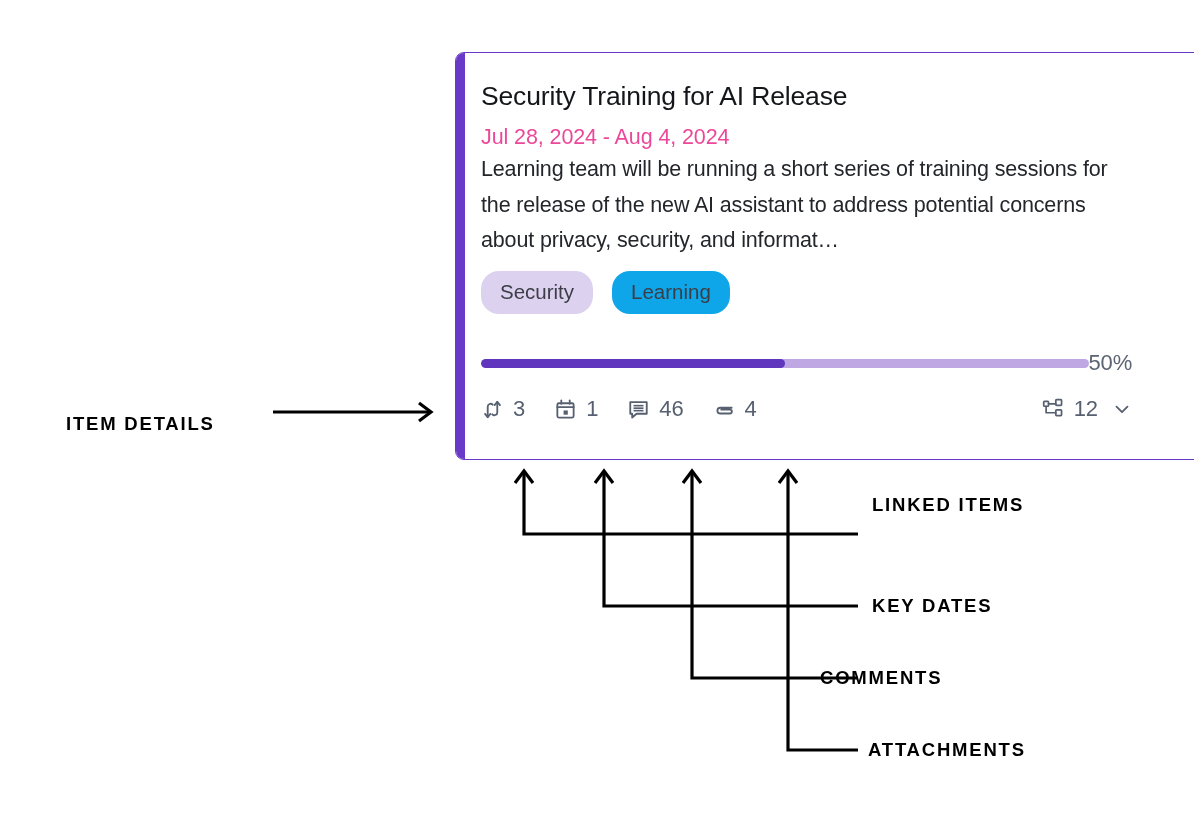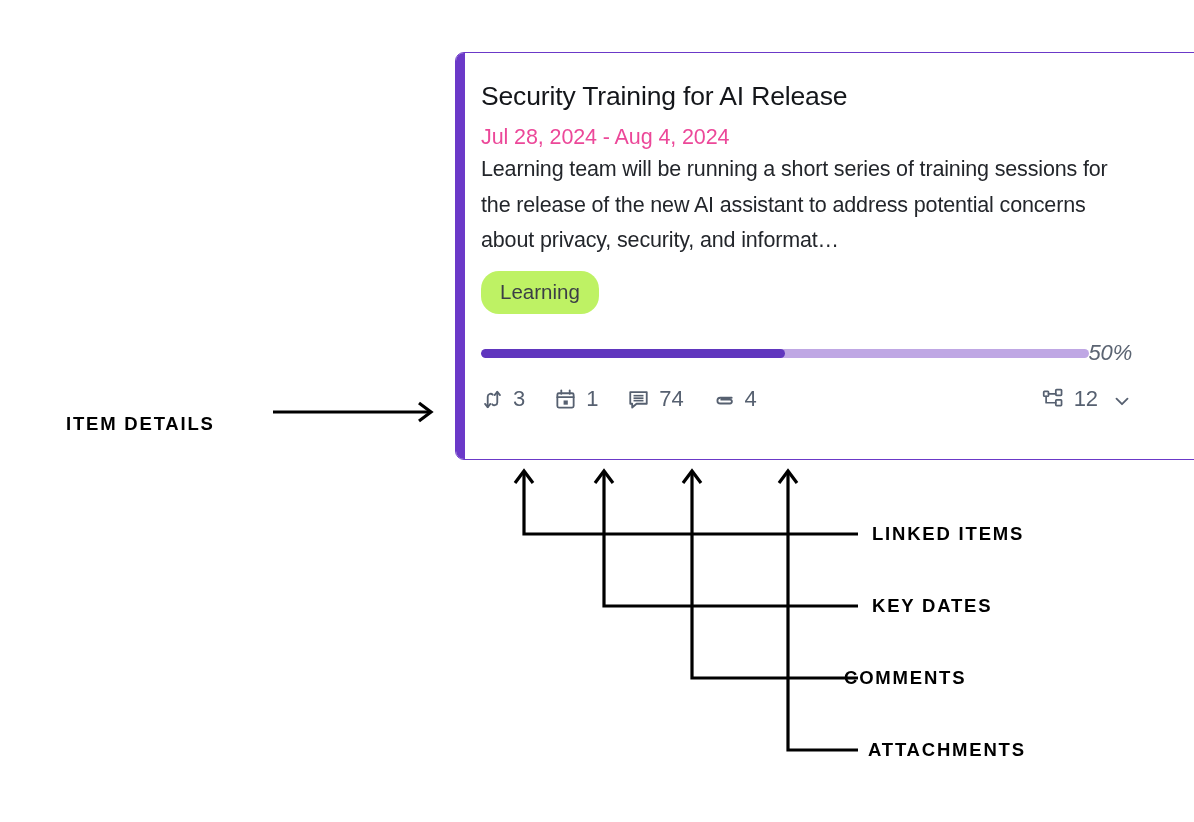--- a/index.html
+++ b/index.html
@@ -87,25 +87,24 @@
     background: #DDD1F0;
     color: #3B3E46;
     font-size: 20.5px;
     line-height: 1;
     padding: 11px 19px 12px 19px;
     border-radius: 18px;
     white-space: nowrap;
   }
 
   .progress-row {
-    margin-top: 26px;
+    margin-top: 36px;
     display: flex;
     align-items: center;
     width: 651px;
-    font-style: italic;
   }
   .progress-track {
     flex: 1;
     height: 9px;
     border-radius: 6px;
     background: #BFA7E4;
     position: relative;
     overflow: hidden;
   }
   .progress-fill {
@@ -128,21 +127,21 @@
     width: 652px;
   }
   .meta-left {
     display: flex;
     align-items: center;
     gap: 29px;
   }
   .meta-right {
     margin-left: auto;
     display: flex;
-    align-items: flex-end;
+    align-items: center;
     gap: 9px;
   }
   .meta-item {
     display: flex;
     align-items: center;
     gap: 9px;
     color: #566070;
   }
   .meta-item .ic {
     display: block;
@@ -166,23 +165,23 @@
   
   .ann-label {
     position: absolute;
     font-size: 18.5px;
     font-weight: bold;
     color: #000000;
     letter-spacing: 1.8px;
     white-space: nowrap;
   }
   #lbl-item-details { left: 66px; top: 413px; }
-  #lbl-linked       { left: 872px; top: 523px; }
+  #lbl-linked       { left: 872px; top: 494px; }
   #lbl-keydates     { left: 872px; top: 595px; text-align: right; }
-  #lbl-comments     { left: 844px; top: 667px; }
+  #lbl-comments     { left: 820px; top: 667px; }
   #lbl-attachments  { left: 868px; top: 739px; }
 
   #connectors {
     position: absolute;
     left: 0; top: 0;
     width: 1194px;
     height: 822px;
     pointer-events: none;
   }
 </style>
@@ -225,21 +224,22 @@
     <div class="card-accent" style="background: rgb(107, 57, 200);"></div>
     <div class="card-body">
 
       <div class="card-title">Security Training for AI Release</div>
 
       <div class="card-dates">Jul 28, 2024 - Aug 4, 2024</div>
 
       <div class="card-desc">Learning team will be running a short series of training sessions for the release of the new AI assistant to address potential concerns about privacy, security, and informat…</div>
 
       <div class="tag-row">
-        <span class="tag" style="background: #bef264;">Learning</span>
+        <span class="tag" style="background: rgb(221, 209, 240);">Security</span>
+        <span class="tag" style="background: #0ea5e9;">Learning</span>
       </div>
 
       <div class="progress-row">
         <div class="progress-track" style="background: rgb(191, 167, 228);">
           <div class="progress-fill" id="progress-fill" style="width: 50%; background: rgb(96, 54, 190);"></div>
         </div>
         <span class="progress-label">50%</span>
       </div>
 
       <div class="meta-row">
@@ -272,21 +272,21 @@
 
           <div class="meta-item">
             <span class="ic">
               <svg viewBox="0 0 24 24" width="23" height="23" fill="none" stroke="#566070" stroke-width="1.9" stroke-linejoin="round">
                 <path d="M3.4 4.3 h17.2 v12.1 h-10.6 l-4.6 4 v-4 h-2 z"></path>
                 <line x1="6.8" y1="8" x2="17.2" y2="8" stroke-width="1.7"></line>
                 <line x1="6.8" y1="10.6" x2="17.2" y2="10.6" stroke-width="1.7"></line>
                 <line x1="6.8" y1="13.2" x2="17.2" y2="13.2" stroke-width="1.7"></line>
               </svg>
             </span>
-            <span class="meta-count">74</span>
+            <span class="meta-count">46</span>
           </div>
 
           <div class="meta-item">
             <span class="ic">
               <svg viewBox="0 0 24 24" width="23" height="23" fill="none" stroke="#566070" stroke-width="1.9" stroke-linecap="round" stroke-linejoin="round">
                 <path d="M19.5 10.2 H7.6 a3 3 0 0 0 0 6 h10.1 a2 2 0 0 0 0 -4 H8.6"></path>
               </svg>
             </span>
             <span class="meta-count">4</span>
           </div>

